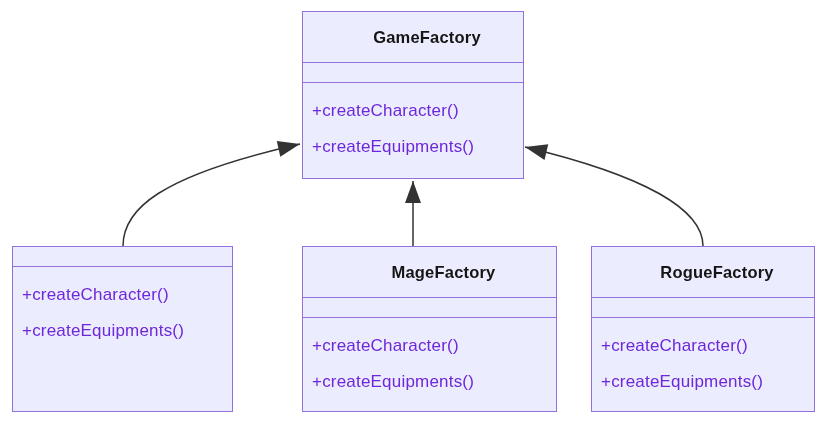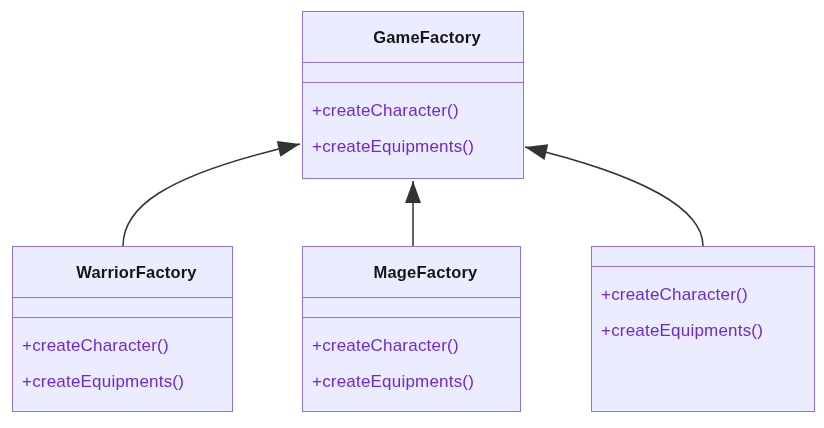--- a/index.html
+++ b/index.html
@@ -52,21 +52,21 @@
     height: 36px;
     line-height: 36px;
     font-size: 17px;
     letter-spacing: 0.2px;
     white-space: nowrap;
     color: #6d28d9;
   }
   
   .node-game    { left: 302px; top: 11px;  width: 222px; height: 168px; }
   .node-warrior { left: 12px;  top: 246px; width: 221px; height: 166px; }
-  .node-mage    { left: 302px; top: 246px; width: 219px; height: 166px; }
+  .node-mage    { left: 302px; top: 246px; width: 255px; height: 166px; }
   .node-rogue   { left: 591px; top: 246px; width: 224px; height: 166px; }
 </style>
 </head>
 <body>
 
 <div class="canvas">
 
   <svg class="edges" viewBox="0 0 824 428" xmlns="http://www.w3.org/2000/svg">
     <defs>
       <marker id="arrowhead" viewBox="0 0 24 18" refX="23" refY="9" markerWidth="24" markerHeight="18" markerUnits="userSpaceOnUse" orient="auto">
@@ -81,38 +81,38 @@
   <div class="class-node node-game">
     <div class="cls-title">GameFactory</div>
     <div class="cls-attrs"></div>
     <div class="cls-methods">
       <div class="method">+createCharacter()</div>
       <div class="method">+createEquipments()</div>
     </div>
   </div>
 
   <div class="class-node node-warrior">
-    <div class="cls-title">WarriorFactory</div>
     <div class="cls-attrs"></div>
     <div class="cls-methods">
       <div class="method">+createCharacter()</div>
       <div class="method">+createEquipments()</div>
     </div>
   </div>
 
   <div class="class-node node-mage">
     <div class="cls-title">MageFactory</div>
     <div class="cls-attrs"></div>
     <div class="cls-methods">
       <div class="method">+createCharacter()</div>
       <div class="method">+createEquipments()</div>
     </div>
   </div>
 
   <div class="class-node node-rogue">
+    <div class="cls-title">RogueFactory</div>
     <div class="cls-attrs"></div>
     <div class="cls-methods">
       <div class="method">+createCharacter()</div>
       <div class="method">+createEquipments()</div>
     </div>
   </div>
 
 </div>
 
 </body></html>

